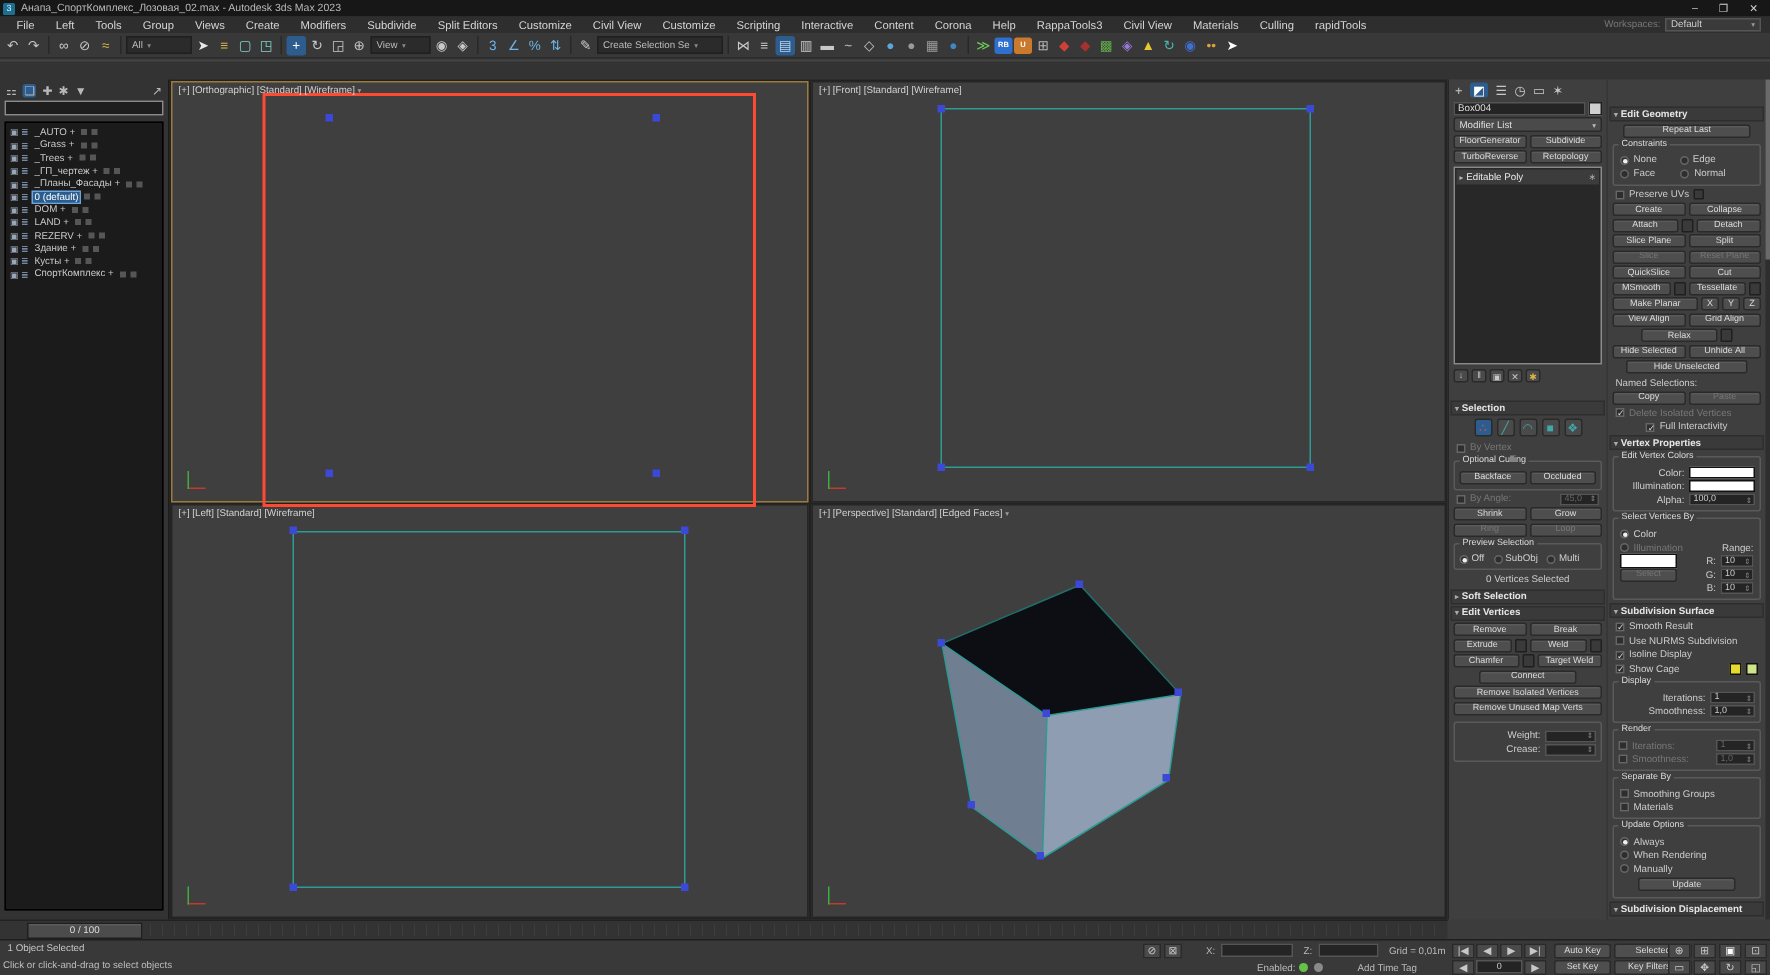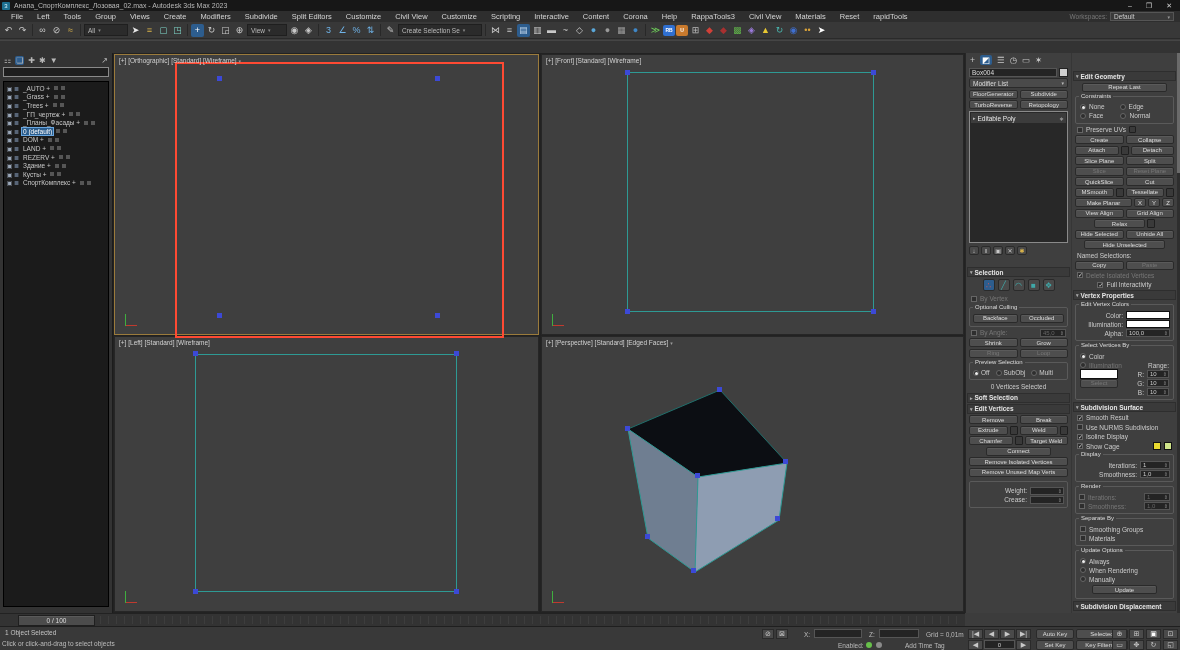--- a/index.html
+++ b/index.html
@@ -134,21 +134,21 @@
   <span class="mi">Civil View</span>
   <span class="mi">Customize</span>
   <span class="mi">Scripting</span>
   <span class="mi">Interactive</span>
   <span class="mi">Content</span>
   <span class="mi">Corona</span>
   <span class="mi">Help</span>
   <span class="mi">RappaTools3</span>
   <span class="mi">Civil View</span>
   <span class="mi">Materials</span>
-  <span class="mi">Reset</span>
+  <span class="mi">Culling</span>
   <span class="mi">rapidTools</span>
   <span id="wsbox">
     <span class="lb gray">Workspaces:</span>
     <span id="wsdd">Default</span>
   </span>
 </div>
 
 <div id="toolbar">
   <span class="ti">↶</span>
   <span class="ti">↷</span>

